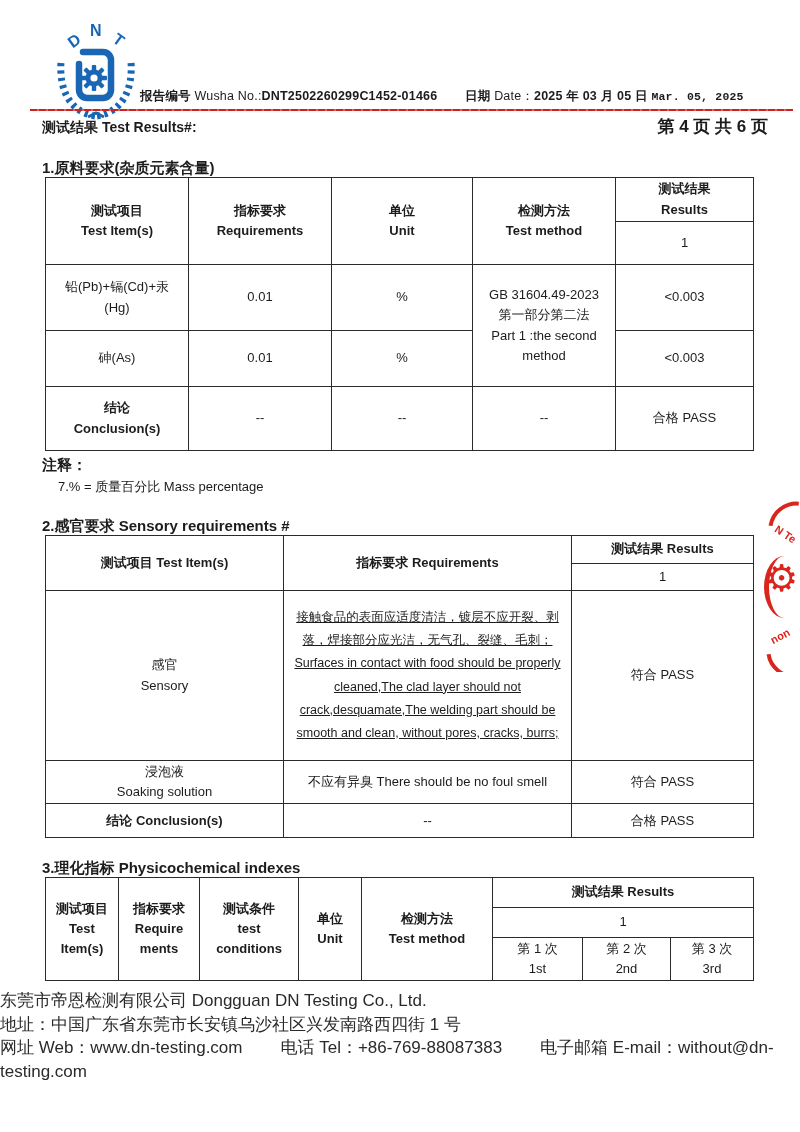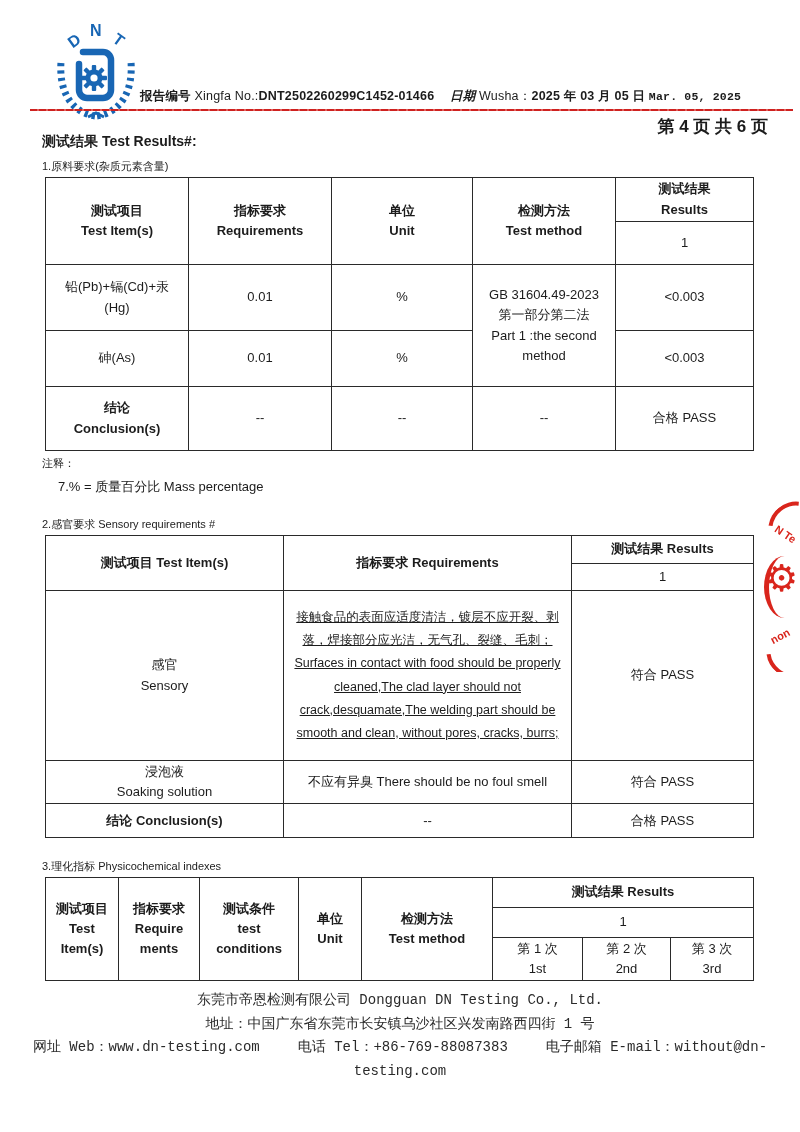--- a/index.html
+++ b/index.html
@@ -14,40 +14,40 @@
   .pl{white-space:pre-line;margin-top:33px;}
   .mono{font-family:Liberation Mono, monospace;}
 
   
   #header-line{left:140px;top:88px;font-size:12.5px;letter-spacing:.2px;}
   #red-divider{left:30px;top:109px;width:763px;height:2px;
     background:repeating-linear-gradient(90deg,#cf2220 0 7px,#e2625f 7px 9px);}
   #page-info{right:32px;top:115px;font-size:17px;font-weight:bold;}
 
   
-  .sec-title{left:42px;font-size:11px;}
-  #results-title{top:133px;font-size:14px;font-weight:bold;text-align:right;}
+  .sec-title{left:42px;font-size:15px;font-weight:bold;}
+  #results-title{top:119px;font-size:14px;font-weight:bold;text-align:right;}
   #s1-title{top:159px;}
   #notes-title{top:456px;text-align:center;}
   #note-1{left:58px;top:478px;}
   #s2-title{top:517px;}
   #s3-title{top:859px;}
 
   
   table{border-collapse:collapse;table-layout:fixed;position:absolute;left:45px;}
   td{border:1.5px solid #2a2a2a;text-align:center;vertical-align:middle;
      padding:1px 4px;line-height:1.55;overflow:hidden;}
   #table-1{top:177px;width:708px;}
   #table-2{top:535px;width:708px;}
   #table-2 td.req-long{font-size:12.5px;line-height:1.85;padding:2px 6px;text-decoration:underline;}
   #table-3{top:877px;width:708px;}
 
   
-  #footer{left:0;top:989px;width:100%;text-align:center;font-size:14px;
-          color:#2a2a2a;line-height:23.5px;font-family:Liberation Mono, monospace;}
+  #footer{left:0;top:989px;width:100%;font-size:17px;
+          color:#2a2a2a;line-height:23.5px;}
   #footer .gap{display:inline-block;width:38px;}
 
   
   #stamp{left:752px;top:500px;width:48px;height:172px;overflow:hidden;color:#d9251c;}
   #stamp *{position:absolute;}
   .arc{border:4px solid transparent;border-radius:50%;width:46px;height:44px;}
   #stamp-arc-top{left:16px;top:2px;border-top-color:#d9251c;transform:rotate(-38deg);}
   #stamp-arc-bottom{left:14px;top:126px;border-bottom-color:#d9251c;transform:rotate(38deg);}
   #stamp-text-top{left:22px;top:28px;font-size:11px;font-weight:bold;transform:rotate(34deg);}
   #stamp-bracket{left:12px;top:56px;width:36px;height:62px;border-left:5px solid #d9251c;border-radius:50%;}
@@ -82,23 +82,23 @@
         <rect x="-2.2" y="-13" width="4.4" height="26" rx="1" transform="rotate(135)"></rect>
       </g>
       <circle r="8.5" fill="#1866b4"></circle>
       <circle r="3.6" fill="#ffffff"></circle>
     </g>
   </g>
 </svg>
 
 <div id="header-line" class="abs">
   <span class="b">报告编号</span>
-  <span>Xingfa No.:</span><span class="b">DNT2502260299C1452-01466</span>
-  <span class="b" style="margin-left:12px;font-style:italic;">日期</span>
-  <span>Wusha：</span><span class="b">2025 年 03 月 05 日</span>
+  <span>Wusha No.:</span><span class="b">DNT2502260299C1452-01466</span>
+  <span class="b" style="margin-left:24px;">日期</span>
+  <span>Date：</span><span class="b">2025 年 03 月 05 日</span>
   <span class="b mono" style="font-size:11.5px;">Mar. 05, 2025</span>
 </div>
 
 <div id="red-divider" class="abs"></div>
 
 <div id="page-info" class="abs">第 4 页 共 6 页</div>
 
 <div id="results-title" class="abs sec-title">测试结果 Test Results#:</div>
 <div id="s1-title" class="abs sec-title">1.原料要求(杂质元素含量)</div>
 

